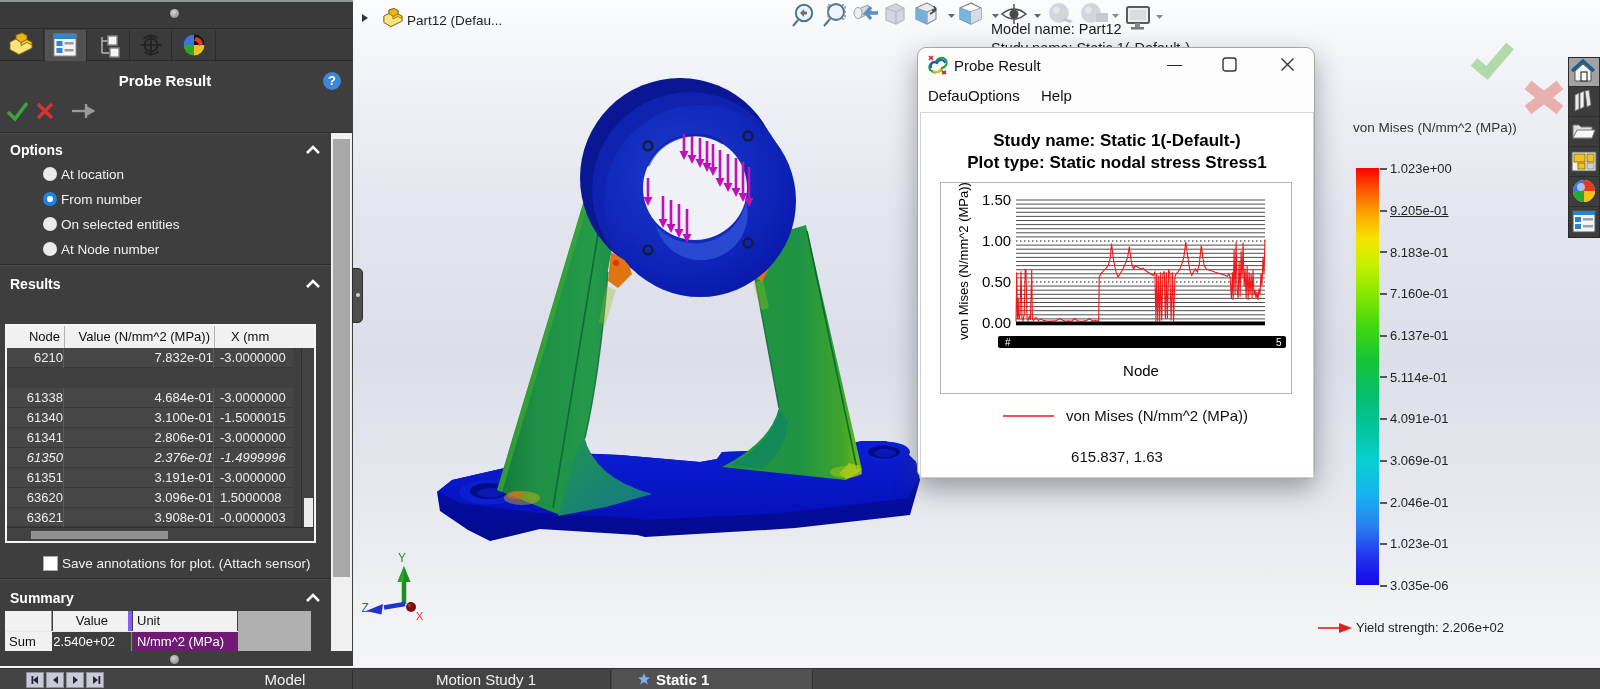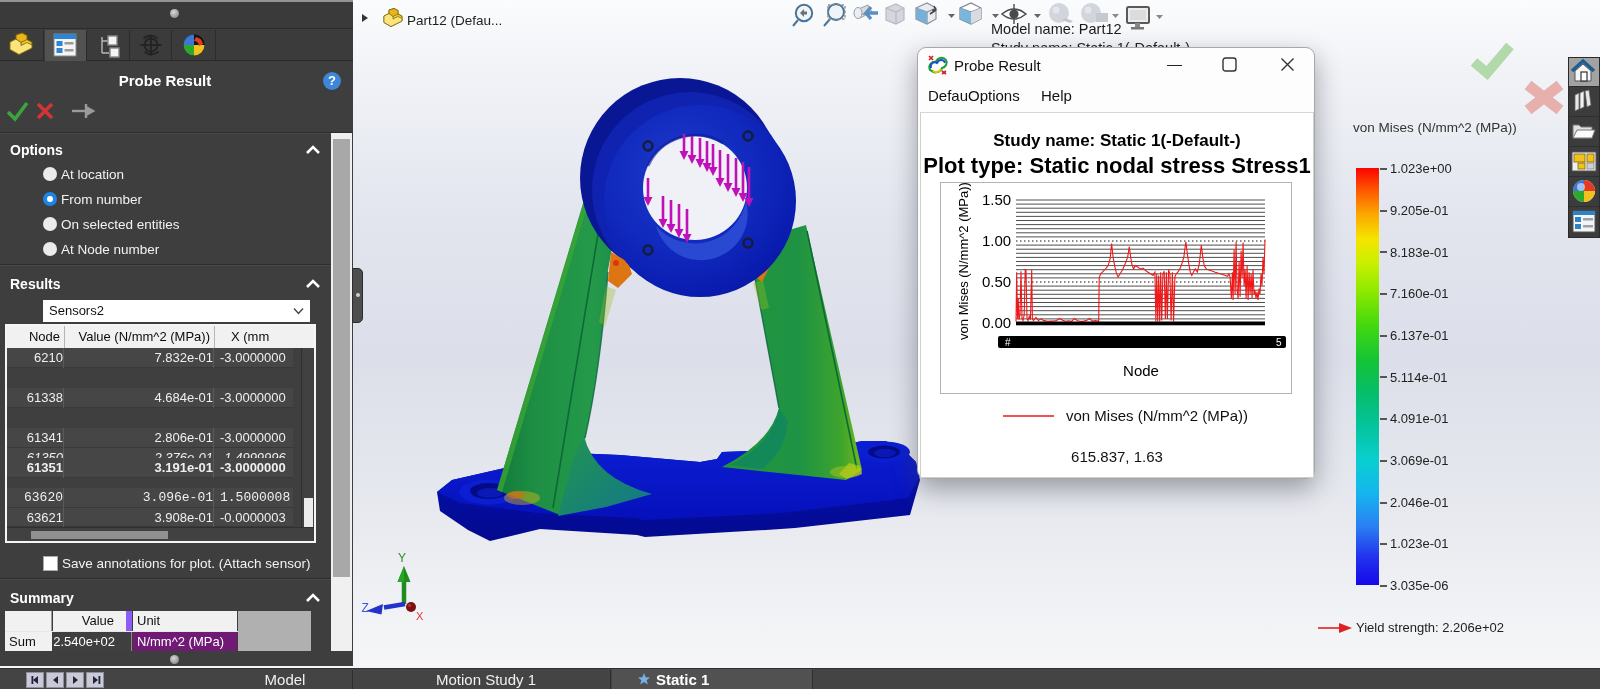--- a/index.html
+++ b/index.html
@@ -285,21 +285,21 @@
 <div class="lgt" style="top:251px;"></div>
 <div class="lgt" style="top:293px;"></div>
 <div class="lgt" style="top:335px;"></div>
 <div class="lgt" style="top:376px;"></div>
 <div class="lgt" style="top:418px;"></div>
 <div class="lgt" style="top:460px;"></div>
 <div class="lgt" style="top:502px;"></div>
 <div class="lgt" style="top:543px;"></div>
 <div class="lgt" style="top:585px;"></div>
 <div class="lgl" style="top:161px;">1.023e+00</div>
-<div class="lgl" style="top:203px;">9.205e-01</div>
+<div class="lgl" style="top:203px;text-decoration:underline;">9.205e-01</div>
 <div class="lgl" style="top:245px;">8.183e-01</div>
 <div class="lgl" style="top:286px;">7.160e-01</div>
 <div class="lgl" style="top:328px;">6.137e-01</div>
 <div class="lgl" style="top:370px;">5.114e-01</div>
 <div class="lgl" style="top:411px;">4.091e-01</div>
 <div class="lgl" style="top:453px;">3.069e-01</div>
 <div class="lgl" style="top:495px;">2.046e-01</div>
 <div class="lgl" style="top:536px;">1.023e-01</div>
 <div class="lgl" style="top:578px;">3.035e-06</div>
 <svg class="abs" style="left:1316px;top:618px" width="250" height="20" viewBox="0 0 250 20">
@@ -422,55 +422,57 @@
     <div class="rlabel" style="top:192px;">From number</div>
 <div class="radio" style="top:217px;"></div>
     <div class="rlabel" style="top:217px;">On selected entities</div>
 <div class="radio" style="top:242px;"></div>
     <div class="rlabel" style="top:242px;">At Node number</div>
 <div class="divider" style="top:264px;"></div>
 <div class="sechead" style="top:276px;">Results</div>
 <svg class="chev" style="top:279px;" viewBox="0 0 16 10">
       <path d="M2,8 L8,2 L14,8" stroke="#fff" stroke-width="2.6" fill="none"></path>
     </svg>
-<div id="dropdown">Sensors2<svg style="position:absolute;right:6px;top:7px" width="11" height="8" viewBox="0 0 11 8">
-        <path d="M1,1.5 L5.5,6.5 L10,1.5" stroke="#444" stroke-width="1.4" fill="none"></path>
-      </svg></div>
 <div id="rtable">
 <div class="hrow">
 <div class="hc" style="left:0;width:58px;text-align:right;padding-right:4px;">Node</div>
 <div class="hc" style="left:59px;width:149px;text-align:right;padding-right:4px;">Value (N/mm^2 (MPa))</div>
 <div class="hc" style="left:209px;width:78px;border-right:none;padding-left:15px;">X (mm</div>
 </div>
 <div class="trow" style="top:22px;">
         <div class="c0">6210</div>
         <div class="c1">7.832e-01</div>
         <div class="c2">-3.0000000</div>
       </div>
 <div class="trow" style="top:62px;">
         <div class="c0">61338</div>
         <div class="c1">4.684e-01</div>
         <div class="c2">-3.0000000</div>
       </div>
+<div class="trow" style="top:82px;">
+        <div class="c0">61340</div>
+        <div class="c1">3.100e-01</div>
+        <div class="c2">-1.5000015</div>
+      </div>
 <div class="trow" style="top:102px;">
         <div class="c0">61341</div>
         <div class="c1">2.806e-01</div>
         <div class="c2">-3.0000000</div>
       </div>
 <div class="trow" style="top:122px;font-style:italic;">
         <div class="c0">61350</div>
         <div class="c1">2.376e-01</div>
         <div class="c2">-1.4999996</div>
       </div>
-<div class="trow" style="top:132px;font-weight:bold;">
+<div class="trow" style="top:142px;">
         <div class="c0">61351</div>
         <div class="c1">3.191e-01</div>
         <div class="c2">-3.0000000</div>
       </div>
-<div class="trow" style="top:162px;font-family:Liberation Mono, monospace;">
+<div class="trow" style="top:162px;">
         <div class="c0">63620</div>
         <div class="c1">3.096e-01</div>
         <div class="c2">1.5000008</div>
       </div>
 <div class="trow" style="top:182px;height:19px;">
         <div class="c0">63621</div>
         <div class="c1">3.908e-01</div>
         <div class="c2">-0.0000003</div>
       </div>
 <div id="vtrack">
@@ -482,21 +484,21 @@
 </div>
 <div id="cbox"></div>
 <div class="rlabel" style="top:556px;left:62px;">Save annotations for plot. (Attach sensor)</div>
 <div class="divider" style="top:578px;"></div>
 <div class="sechead" style="top:590px;">Summary</div>
 <svg class="chev" style="top:593px;" viewBox="0 0 16 10">
       <path d="M2,8 L8,2 L14,8" stroke="#fff" stroke-width="2.6" fill="none"></path>
     </svg>
 <div id="stable">
 <div class="cell" style="left:0;top:0;width:47px;background:#f1f1f1;border-right:1px solid #999;"></div>
-<div class="cell" style="left:48px;top:0;width:79px;background:#f1f1f1;color:#111;text-align:right;padding-right:12px;border-right:6px solid #8b5cf6;">Value</div>
+<div class="cell" style="left:48px;top:0;width:79px;background:#f1f1f1;color:#111;text-align:right;padding-right:20px;border-right:4px solid #8b5cf6;">Value</div>
 <div class="cell" style="left:128px;top:0;width:104px;background:#f1f1f1;color:#111;padding-left:4px;">Unit</div>
 <div class="cell" style="left:233px;top:0;width:73px;height:40px;background:#b0b0b0;"></div>
 <div style="position:absolute;left:0;top:20px;width:233px;height:1px;background:#e8e8e8;"></div>
 <div class="cell" style="left:0;top:21px;width:47px;background:#f1f1f1;color:#111;padding-left:4px;">Sum</div>
 <div class="cell" style="left:48px;top:21px;width:79px;background:#3f3f3f;color:#fff;text-align:right;padding-right:16px;border-right:1px solid #888;">2.540e+02</div>
 <div class="cell" style="left:128px;top:21px;width:104px;background:#701a75;color:#fff;padding-left:4px;">N/mm^2 (MPa)</div>
 </div>
 <div id="pscroll">
       <div id="pthumb"></div>
     </div>
@@ -526,21 +528,21 @@
         <path d="M1.5,1.5 L13.5,13.5 M13.5,1.5 L1.5,13.5" stroke="#333" stroke-width="1.4"></path>
       </svg>
 </div>
 <div class="mbar">
 <span class="mitem" style="left:10px;">Defau</span>
 <span class="mitem" style="left:50px;">Options</span>
 <span class="mitem" style="left:123px;">Help</span>
 </div>
 <div id="pcontent"></div>
 <div class="abs" style="left:0;top:83px;width:398px;text-align:center;font-weight:bold;font-size:17px;color:#000;">Study name: Static 1(-Default-)</div>
-<div class="abs" style="left:0;top:105px;width:398px;text-align:center;font-weight:bold;font-size:22px;color:#000;">Plot type: Static nodal stress Stress1</div>
+<div class="abs" style="left:0;top:105px;width:398px;text-align:center;font-weight:bold;font-size:17px;color:#000;">Plot type: Static nodal stress Stress1</div>
 <svg class="abs" style="left:22px;top:134px" width="352" height="212" viewBox="0 0 352 212">
 <rect x="0.5" y="0.5" width="351" height="211" fill="#fff" stroke="#b4b4b4"></rect>
 <g stroke="#222" stroke-width="0.8">
 <line x1="76" y1="18.0" x2="325" y2="18.0"></line>
 <line x1="76" y1="22.1" x2="325" y2="22.1"></line>
 <line x1="76" y1="26.2" x2="325" y2="26.2"></line>
 <line x1="76" y1="30.3" x2="325" y2="30.3"></line>
 <line x1="76" y1="34.4" x2="325" y2="34.4"></line>
 <line x1="76" y1="38.5" x2="325" y2="38.5"></line>
 <line x1="76" y1="42.6" x2="325" y2="42.6"></line>

